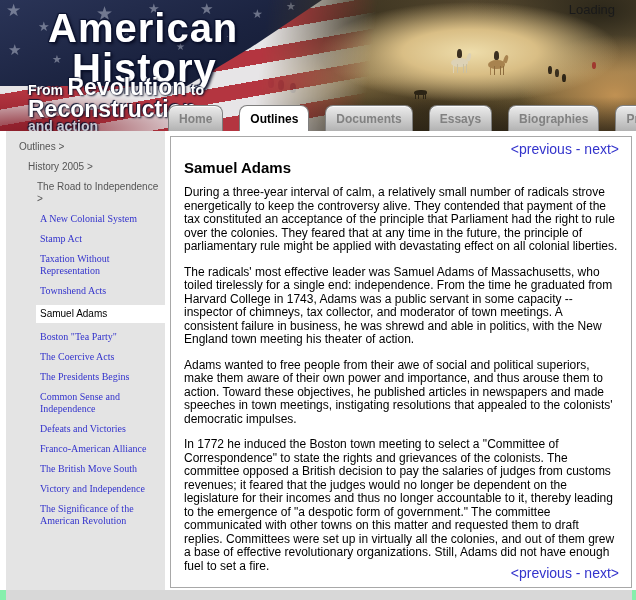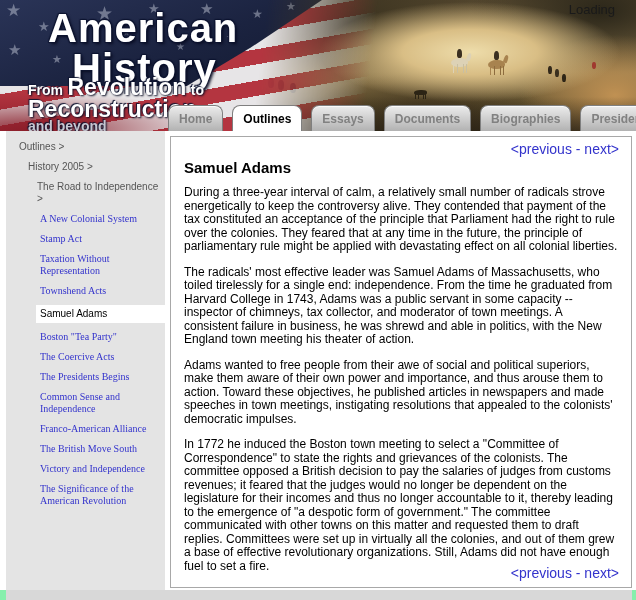--- a/index.html
+++ b/index.html
@@ -75,21 +75,21 @@
   .subtitle { position:absolute; left:28px; top:78px; color:#fff; font-weight:bold;
     text-shadow:-1px -1px 1px #0d1430, 1px 1px 2px rgba(8,12,34,.95); }
   .sub-line1, .sub-line2 { line-height:19px; white-space:nowrap; }
   .sub-big { font-size:23px; }
   .sub-small { font-size:14px; }
   .sub-line3 { line-height:15px; font-size:14px; color:#c6c6d1; }
 
   .loading { position:absolute; top:2px; right:21px; font-size:13px; color:#1a1a1a; z-index:6; }
 
   
-  .tabs { position:absolute; left:168px; right:0; bottom:0; height:26px; display:flex; gap:9px; z-index:5; }
+  .tabs { position:absolute; left:168px; right:0; bottom:0; height:26px; display:flex; gap:16px; z-index:5; }
   .tab { flex:1 1 auto; display:flex; align-items:center; justify-content:center;
     padding:0 10px; white-space:nowrap;
     background:linear-gradient(#ececec, #b2b2b2); border:1px solid #7f7f7f; border-bottom:none;
     border-radius:8px 8px 0 0; box-shadow:inset 0 1px 0 rgba(255,255,255,.8);
     font-size:12px; font-weight:bold; color:#818181; cursor:pointer; }
   .tab.active { background:#fff; box-shadow:none; color:#000; }
 
   
   .body-row { display:flex; width:636px; height:459px; background:#fff; }
   .sidebar { width:159px; margin-left:6px; background:#e4e4e4; padding-top:10px;
@@ -151,42 +151,42 @@
     <div class="masthead">
       <div class="title1">American</div>
       <div class="title2">History</div>
       <div class="subtitle">
         <div class="sub-line1">
           <span class="sub-small">From</span>
           <span class="sub-big">Revolution</span>
           <span class="sub-small">to</span>
         </div>
         <div class="sub-line2 sub-big">Reconstruction</div>
-        <div class="sub-line3">and beyond</div>
+        <div class="sub-line3">and action</div>
       </div>
     </div>
 
     <div class="loading">Loading</div>
 
     <nav class="tabs">
 
         <div class="tab">
           <span>Home</span>
         </div>
 
         <div class="tab active">
           <span>Outlines</span>
         </div>
 
         <div class="tab">
+          <span>Documents</span>
+        </div>
+
+        <div class="tab">
           <span>Essays</span>
-        </div>
-
-        <div class="tab">
-          <span>Documents</span>
         </div>
 
         <div class="tab">
           <span>Biographies</span>
         </div>
 
         <div class="tab">
           <span>Presidents</span>
         </div>
       </nav>
@@ -236,20 +236,23 @@
         </div>
 
         <div class="side-item t-link lv3">
           <span>The Presidents Begins</span>
         </div>
 
         <div class="side-item t-link lv3">
           <span>Common Sense and Independence</span>
         </div>
 
+        <div class="side-item t-link lv3">
+          <span>Defeats and Victories</span>
+        </div>
 
         <div class="side-item t-link lv3">
           <span>Franco-American Alliance</span>
         </div>
 
         <div class="side-item t-link lv3">
           <span>The British Move South</span>
         </div>
 
         <div class="side-item t-link lv3">

